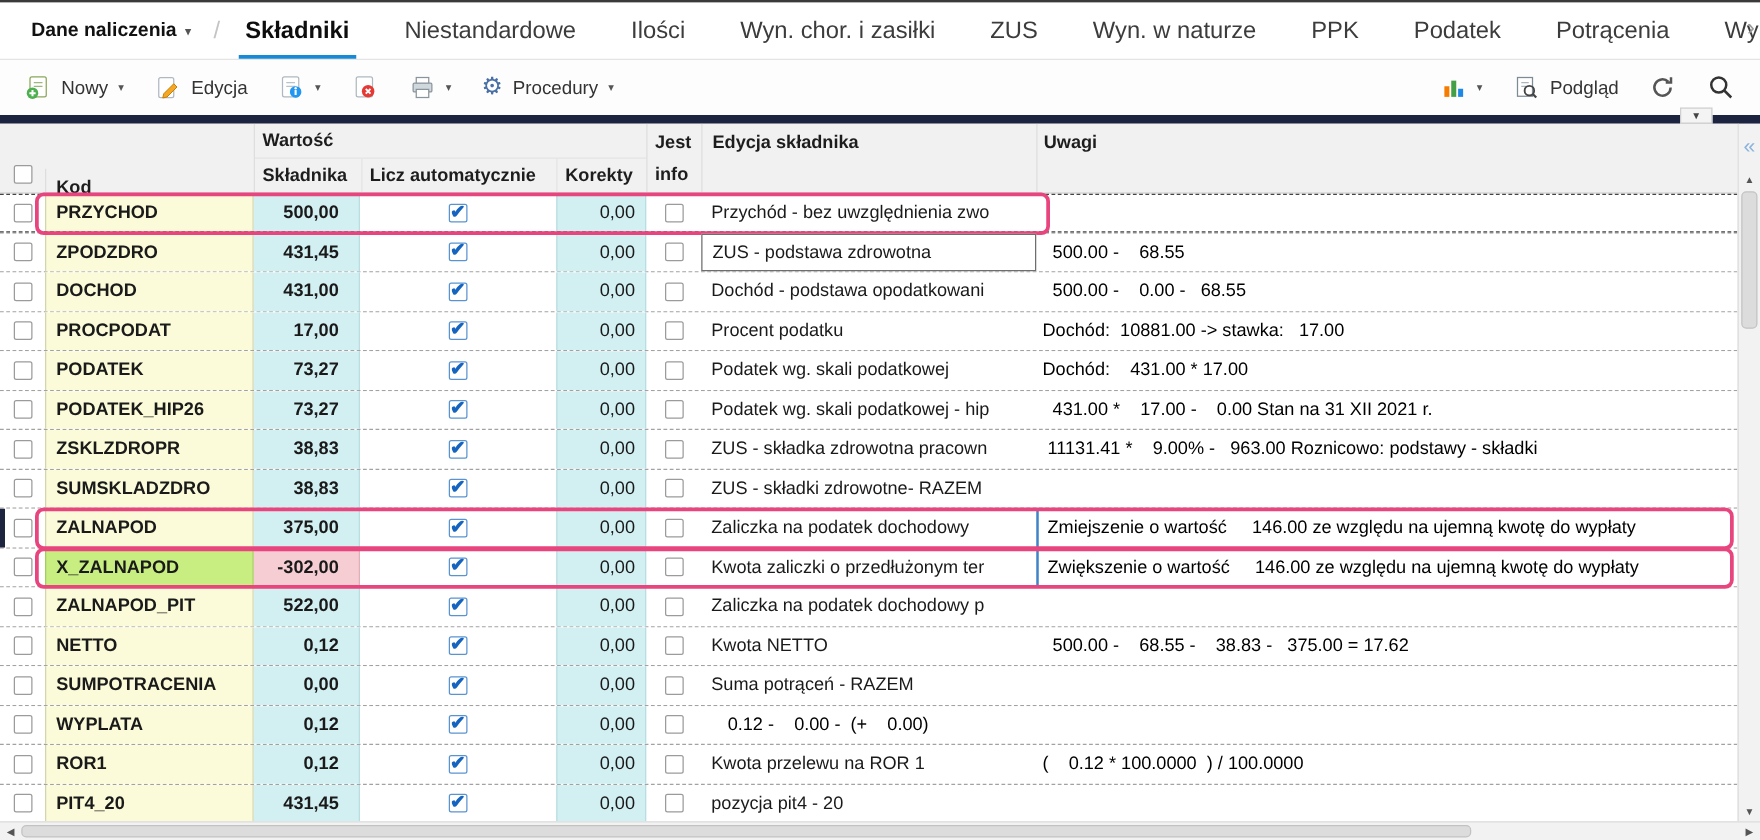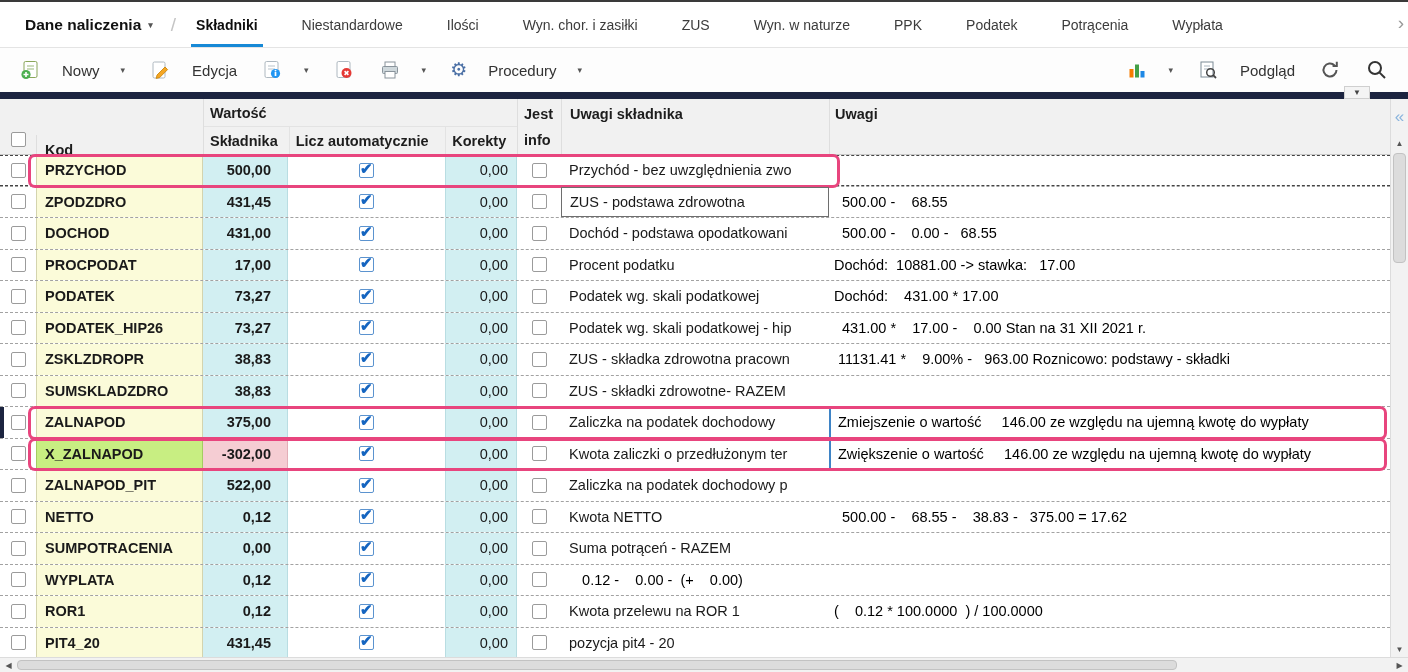--- a/index.html
+++ b/index.html
@@ -6,28 +6,28 @@
   html,body { margin:0; padding:0; }
   body { width:1408px; height:672px; overflow:hidden; font-family:"Liberation Sans", sans-serif; background:#fff; }
   .app { position:relative; width:1408px; height:672px; overflow:hidden; border-top:2px solid #3a3a3a; }
 
   
   .tabbar { height:46px; display:flex; align-items:center; background:#fff; border-bottom:1px solid #e4e4e4; position:relative; }
   .ctx { margin-left:25px; font-weight:700; font-size:15.5px; color:#111; display:flex; align-items:center; gap:7px; cursor:pointer; white-space:nowrap; }
   .chev { font-size:9px; color:#555; }
   .slash { color:#c4c4c4; font-size:19px; margin:0 20px 0 18px; font-weight:400; }
   .tabs { display:flex; gap:44px; align-items:center; height:100%; }
-  .tab { font-size:14px; color:#3c3c3c; height:100%; display:flex; align-items:center; position:relative; cursor:pointer; white-space:nowrap; }
+  .tab { font-size:19px; color:#3c3c3c; height:100%; display:flex; align-items:center; position:relative; cursor:pointer; white-space:nowrap; }
   .tab.active { color:#0d0d0d; font-weight:700; }
   .tab.active::after { content:""; position:absolute; left:-5px; right:-5px; bottom:0; height:3px; background:#1789d6; }
   .tab-overflow { position:absolute; right:4px; top:10px; color:#9a9a9a; font-size:19px; cursor:pointer; }
 
   
   .toolbar { height:44px; display:flex; align-items:center; background:#fdfdfd; padding:0 12px; gap:10px; }
-  .tbtn { display:flex; align-items:center; gap:21px; padding:4px 7px; border-radius:3px; cursor:pointer; color:#333; font-size:15px; white-space:nowrap; }
+  .tbtn { display:flex; align-items:center; gap:8px; padding:4px 7px; border-radius:3px; cursor:pointer; color:#333; font-size:15px; white-space:nowrap; }
   .spacer { flex:1; }
   .ic { display:block; }
 
   .band { height:7px; background:#1c2440; }
   .mini-dd { position:absolute; top:84px; left:1344px; width:26px; height:13px; background:#f4f4f4; border:1px solid #cfcfcf; display:flex; align-items:center; justify-content:center; font-size:8px; color:#444; cursor:pointer; z-index:12; }
 
   
   .gridwrap { position:absolute; left:0; top:97px; right:18px; bottom:15px; overflow:hidden; background:#fff; }
   .ghead { display:flex; height:56px; background:#f1f1f1; border-bottom:1px solid #c9c9c9; font-weight:600; color:#1d1d1d; font-size:14.5px; }
   .gh { height:100%; }
@@ -209,21 +209,21 @@
         <div class="sub">
           <div class="sw1">Składnika</div>
           <div class="sw2">Licz automatycznie</div>
           <div class="sw3">Korekty</div>
         </div>
       </div>
       <div class="gh gh-jest">
         <div>Jest</div>
         <div>info</div>
       </div>
-      <div class="gh gh-nazwa">Uwagi składnika</div>
+      <div class="gh gh-nazwa">Edycja składnika</div>
       <div class="gh gh-uwagi">Uwagi</div>
     </div>
     <div id="rows">
         <div class="row focused">
           <div class="c c-check">
             <div class="cb"></div>
           </div>
           <div class="c c-kod">PRZYCHOD</div>
           <div class="c c-wart">500,00</div>
           <div class="c c-licz">

